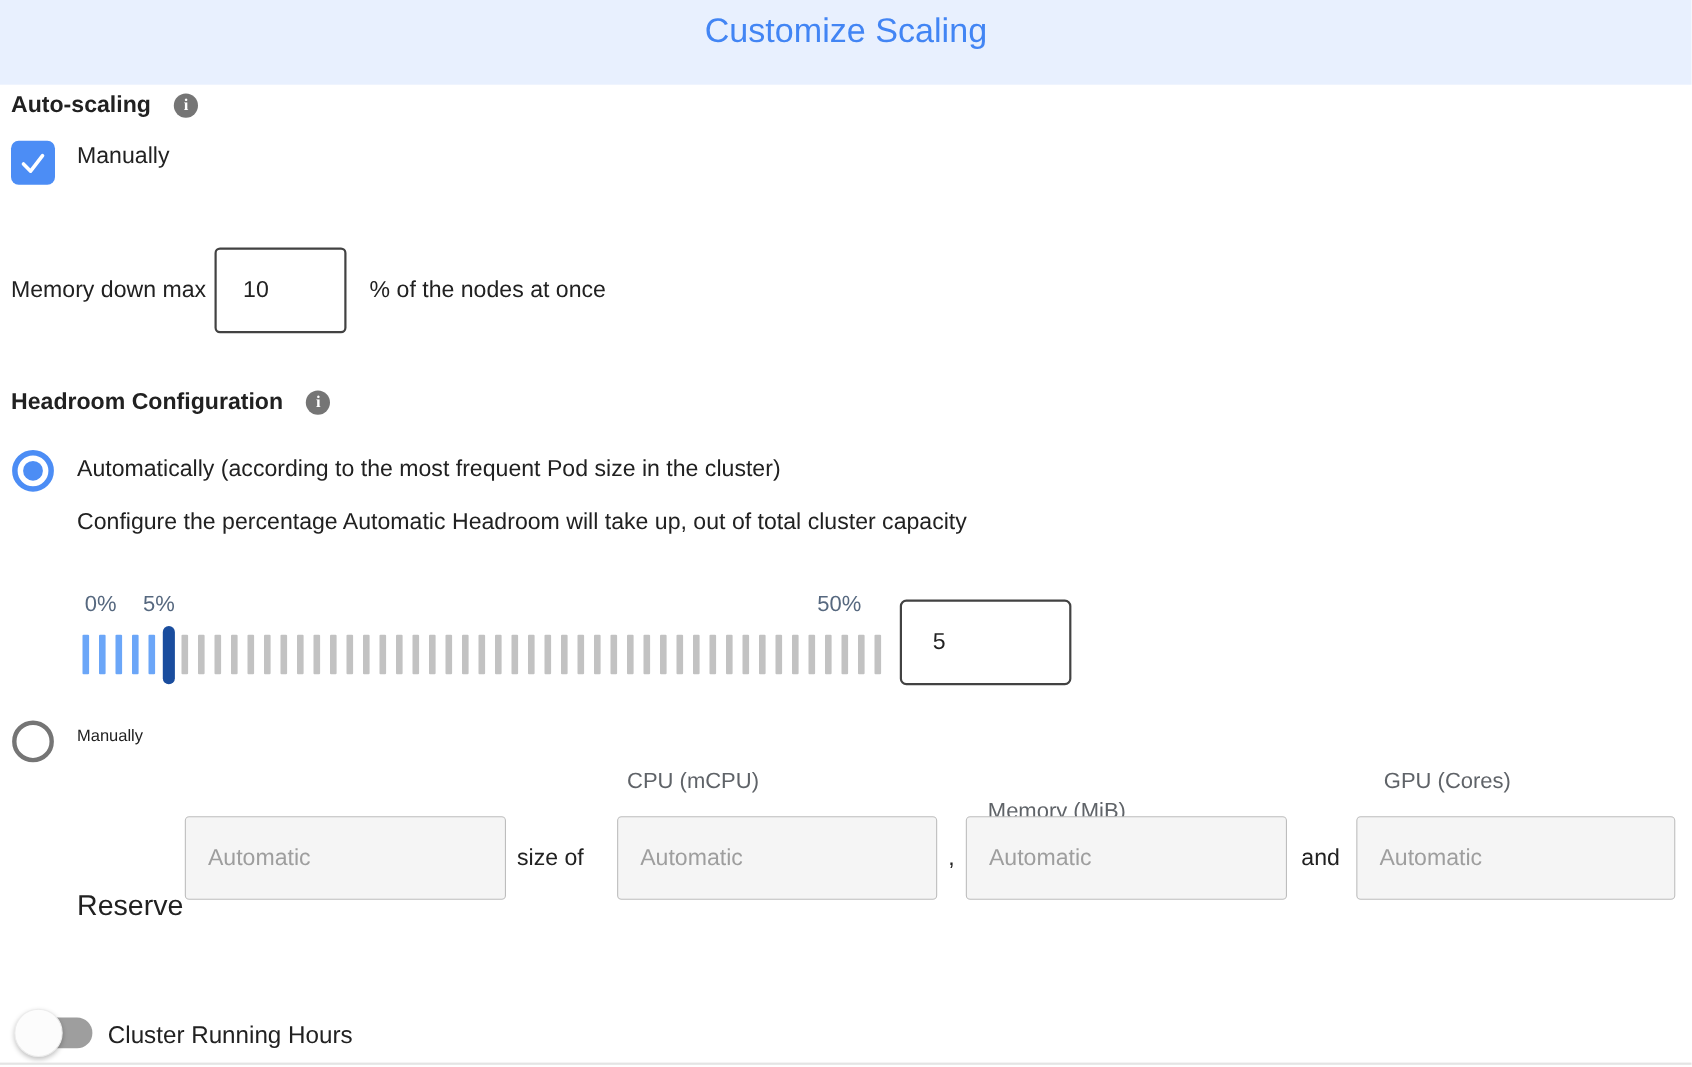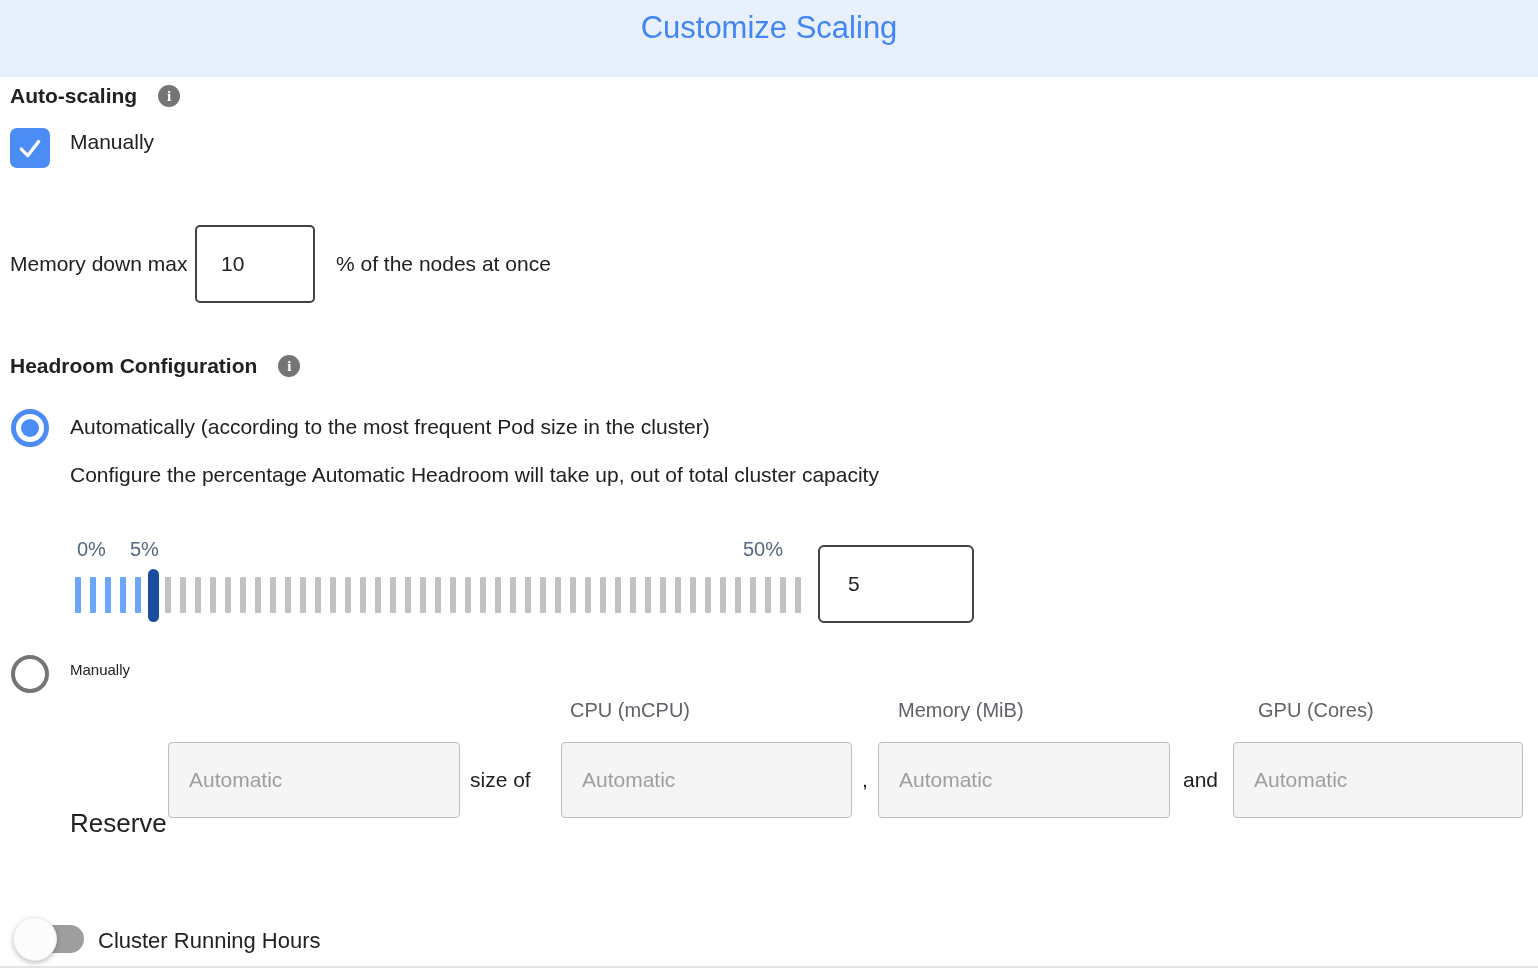--- a/index.html
+++ b/index.html
@@ -90,21 +90,21 @@
   .tick.thumb {
     top: -5px; width: 11px; height: 53px; border-radius: 6px;
     background: #1A4D9E; z-index: 2;
   }
   .headroom-input { left: 818px; top: 545px; width: 156px; height: 78px; padding-left: 28px; border-radius: 6px; }
   
   .col-header {
     position: absolute; top: 699px; font-size: 20px; color: #5F6368;
   }
   .col-cpu { left: 570px; }
-  .col-mem { left: 898px; }
+  .col-mem { left: 898px; margin-top: 28px; }
   .col-gpu { left: 1258px; }
   .reserve-label { position: absolute; left: 70px; top: 768px; font-size: 26px; margin-top: 40px; }
   .auto-input {
     position: absolute; top: 742px; height: 76px;
     background: #F5F5F5; border: 1px solid #BDBDBD; border-radius: 4px;
     font-family: "Liberation Sans", sans-serif; font-size: 21px;
     color: #212121; padding-left: 20px; outline: none;
   }
   .auto-input::placeholder { color: #9E9E9E; opacity: 1; }
   .ai-1 { left: 168px; width: 292px; }

